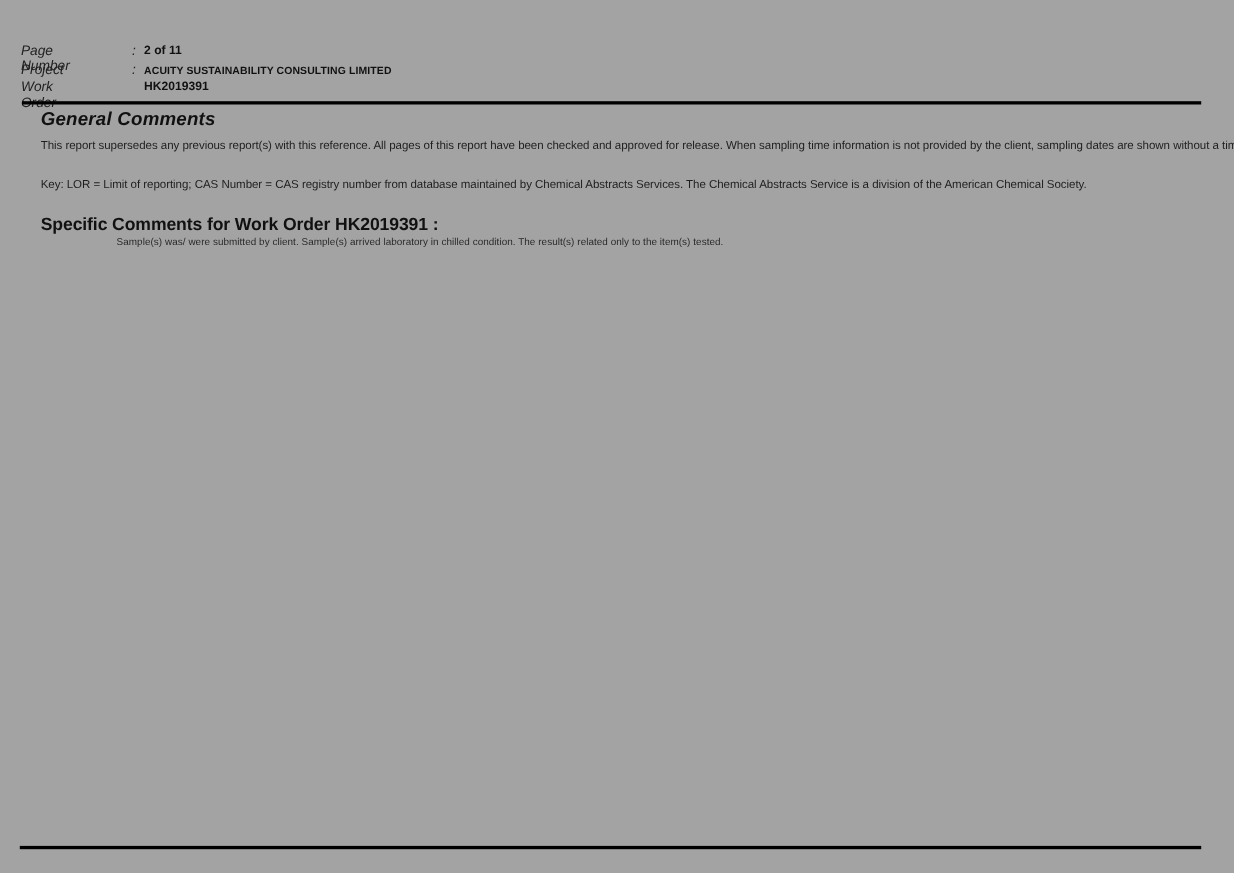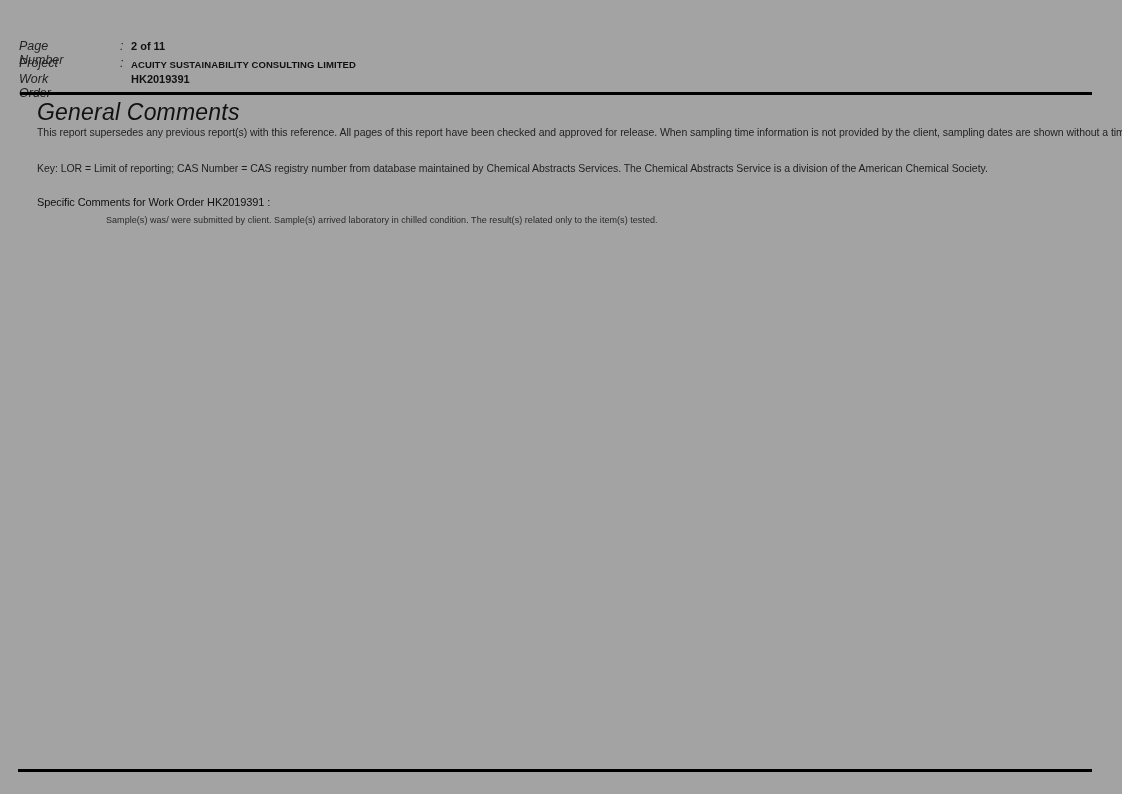--- a/index.html
+++ b/index.html
@@ -17,25 +17,25 @@
   
   .hdr-label{font-style:italic;font-size:12.5px;color:#222;}
   .hdr-sep{font-style:italic;font-size:12.5px;color:#222;}
   .hdr-value{font-weight:bold;font-size:11px;color:#111;}
   .hdr-value.small{font-size:9.5px;letter-spacing:0.1px;}
 
   
   .rule{background:#000;}
 
   
-  .gc-title{font-size:23px;font-weight:normal;font-style:italic;color:#111;letter-spacing:0.2px;}
+  .gc-title{font-size:17px;font-weight:bold;font-style:italic;color:#111;letter-spacing:0.2px;}
   .gc-line{font-size:10.5px;color:#1f1f1f;letter-spacing:-0.05px;}
 
   
-  .sc-title{font-size:11px;font-weight:normal;color:#111;letter-spacing:-0.1px;}
+  .sc-title{font-size:16px;font-weight:bold;color:#111;letter-spacing:-0.1px;}
   .sc-line{font-size:9px;color:#2a2a2a;letter-spacing:0.05px;margin-left:32px;}
 </style>
 </head>
 <body>
 
 <div class="page">
 
   <div class="abs" style="left:19px;top:39px;">
     <div class="abs" style="left:0;top:0;">
       <span class="hdr-label abs" style="left:0;top:0;">Page Number</span>

